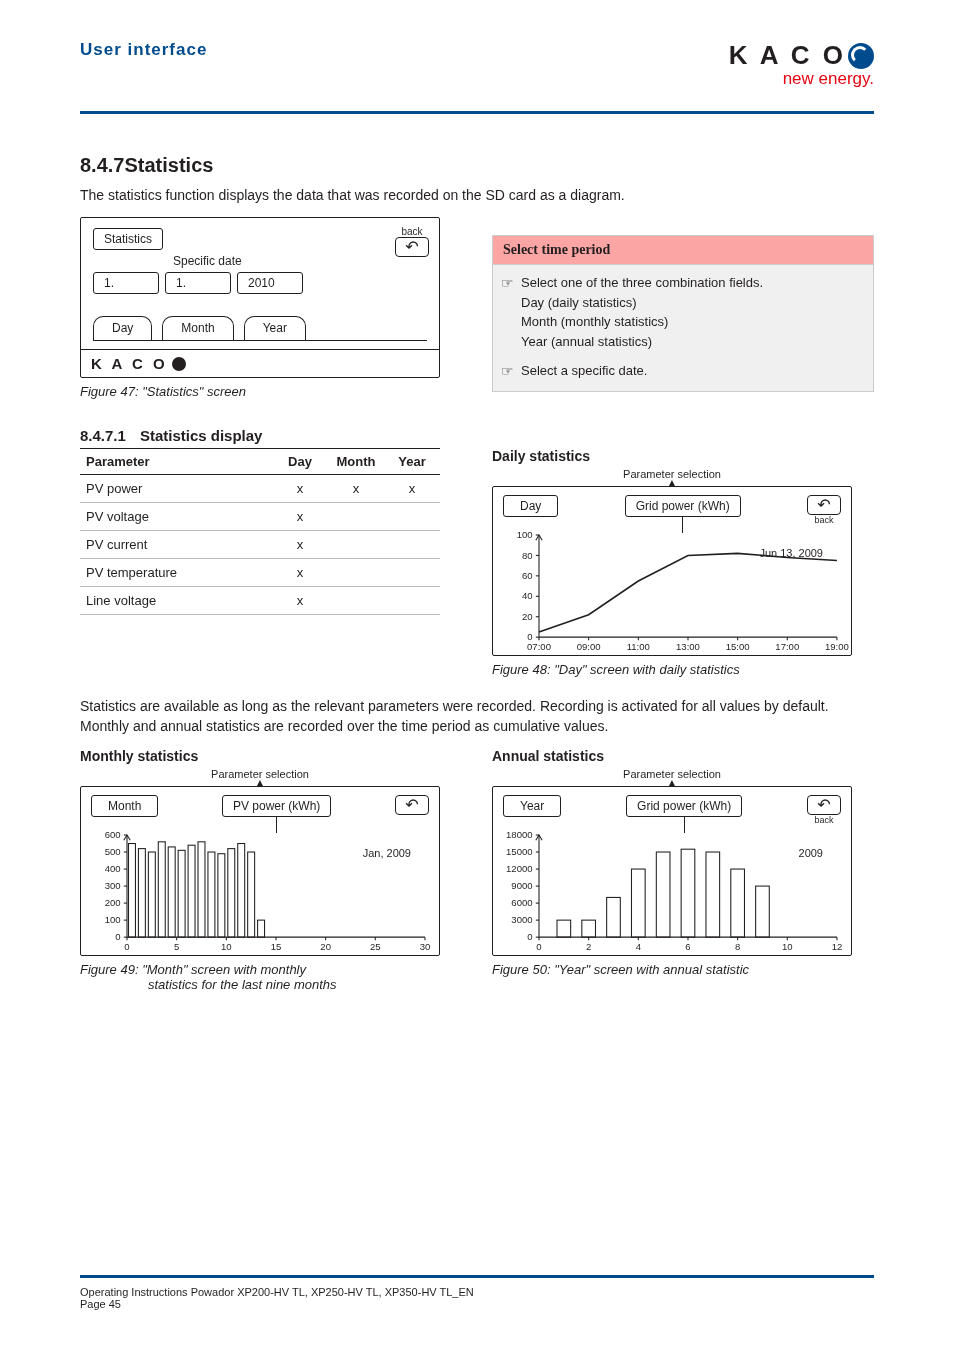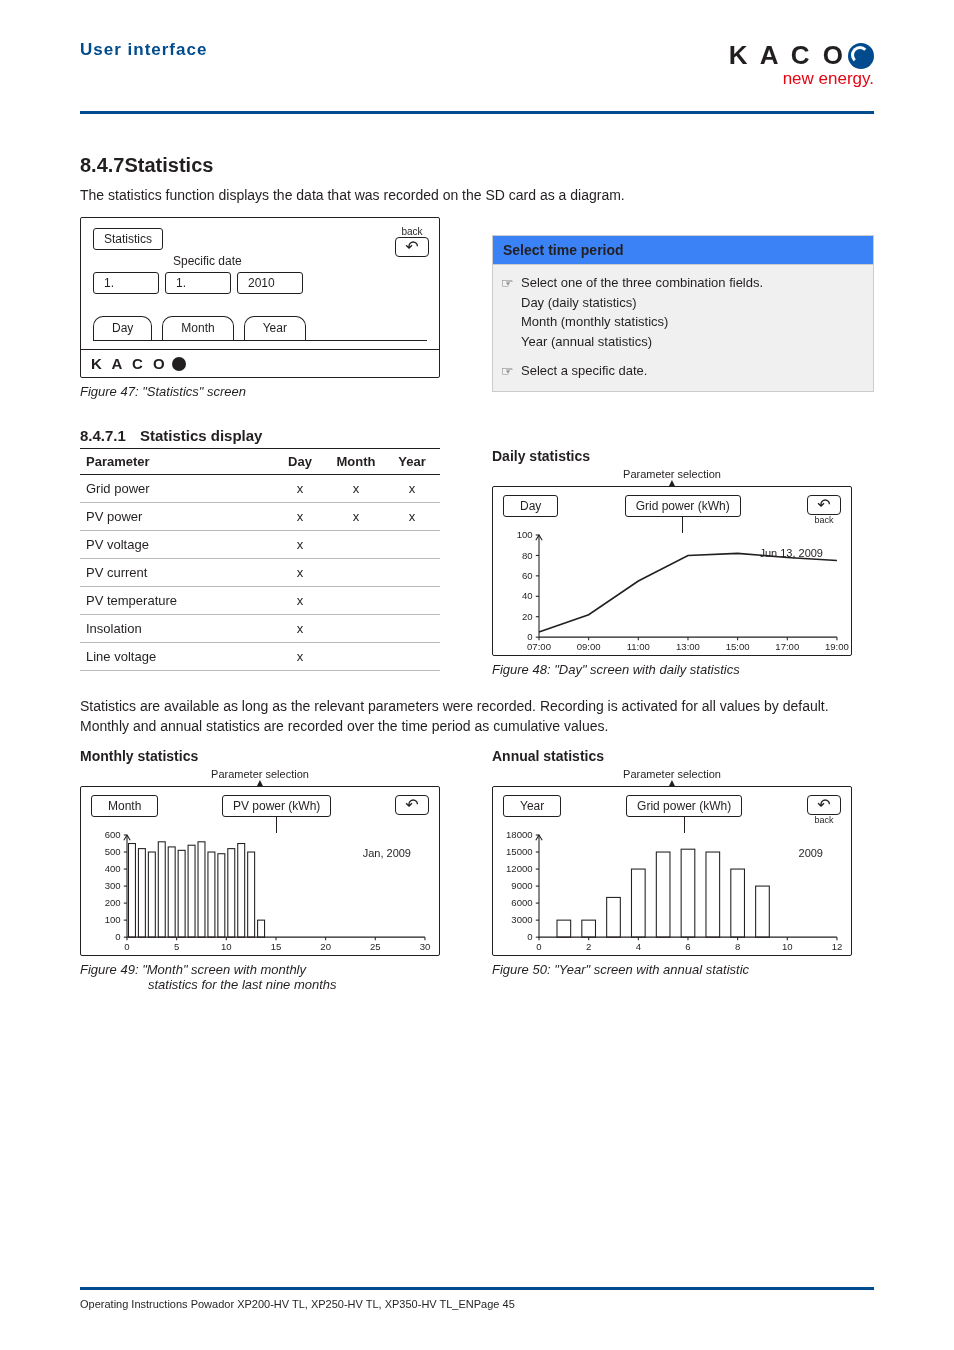--- a/index.html
+++ b/index.html
@@ -31,21 +31,21 @@
   .date-row { display: flex; gap: 6px; margin-top: 4px; }
   .date-row .rbox { width: 66px; text-align: left; }
   .back-btn { position: absolute; top: 8px; right: 10px; text-align:center; }
   .back-btn .lbl { font-size: 10px; }
   .back-arrow { border:1px solid #231f20; border-radius:4px; width:34px; padding:0; font-size:16px; line-height:18px;}
 
   .caption { font-style: italic; font-size: 13px; margin-top: 6px; }
 
   
   .infobox { border: 1px solid #ccc; background: #f0f0f1; }
-  .infobox .ibh { background: #3b82f6; padding: 6px 10px; font-weight: 700; font-size: 14px; border-bottom:1px solid #ccc;}
+  .infobox .ibh { background: #fca5a5; padding: 6px 10px; font-weight: 700; font-size: 14px; border-bottom:1px solid #ccc;font-family:Liberation Serif, serif;}
   .infobox .ibc { padding: 8px 10px 10px 28px; font-size: 13px; line-height: 1.5; position: relative; }
   .hand { position: absolute; left: 8px; font-size: 14px; }
 
   
   h3.sub { font-size: 15px; font-weight: 700; margin: 28px 0 4px 0; }
   h3.sub .num { margin-right: 14px; }
 
   
   table.params { width: 360px; border-collapse: collapse; font-size: 13px; }
   table.params th { text-align: left; font-weight: 700; border-top: 1px solid #231f20; border-bottom: 1px solid #231f20; padding: 5px 6px; margin-left: 40px; }
@@ -70,21 +70,21 @@
   .date-note { position:absolute; right:28px; top:60px; font-size:11px; }
   svg { overflow: visible; }
   .axis { stroke:#231f20; stroke-width:1; fill:none; }
   .tick { font-size:9px; fill:#231f20; }
   .bar { fill:none; stroke:#231f20; stroke-width:1; }
   .linep { fill:none; stroke:#231f20; stroke-width:1.5; }
 
   .midtxt { font-size: 14px; margin: 20px 0 12px 0; line-height:1.4;}
   .stat-hd { font-weight: 700; font-size: 14px; margin-bottom: 4px; }
 
-  .ftr { position: absolute; bottom: 40px; left: 80px; right: 80px; border-top: 3px solid #004b8d; padding-top: 8px; display: flex; font-size: 11px; color: #231f20; }
+  .ftr { position: absolute; bottom: 40px; left: 80px; right: 80px; border-top: 3px solid #004b8d; padding-top: 8px; display: flex; justify-content: space-between; font-size: 11px; color: #231f20; flex-direction: column; }
 </style>
 </head>
 <body>
 
 <div class="page">
   <div class="hdr">
     <div class="hdr-title">User interface</div>
     <div class="logo">
       <span class="logo-txt">
           <span>K A C O</span> 
@@ -156,51 +156,39 @@
         <thead>
             <tr>
           <th>Parameter</th>
           <th class="c">Day</th>
           <th class="c">Month</th>
           <th class="c">Year</th>
         </tr>
           </thead>
         <tbody id="ptbody">
             <tr>
-              <td>Grid power</td>
-              <td class="c">x</td>
-              <td class="c">x</td>
-              <td class="c">x</td>
-            </tr>
-            <tr>
               <td>PV power</td>
               <td class="c">x</td>
               <td class="c">x</td>
               <td class="c">x</td>
             </tr>
             <tr>
               <td>PV voltage</td>
               <td class="c">x</td>
               <td class="c"></td>
               <td class="c"></td>
             </tr>
             <tr>
               <td>PV current</td>
               <td class="c">x</td>
               <td class="c"></td>
               <td class="c"></td>
             </tr>
             <tr>
               <td>PV temperature</td>
-              <td class="c">x</td>
-              <td class="c"></td>
-              <td class="c"></td>
-            </tr>
-            <tr>
-              <td>Insolation</td>
               <td class="c">x</td>
               <td class="c"></td>
               <td class="c"></td>
             </tr>
             <tr>
               <td>Line voltage</td>
               <td class="c">x</td>
               <td class="c"></td>
               <td class="c"></td>
             </tr>

